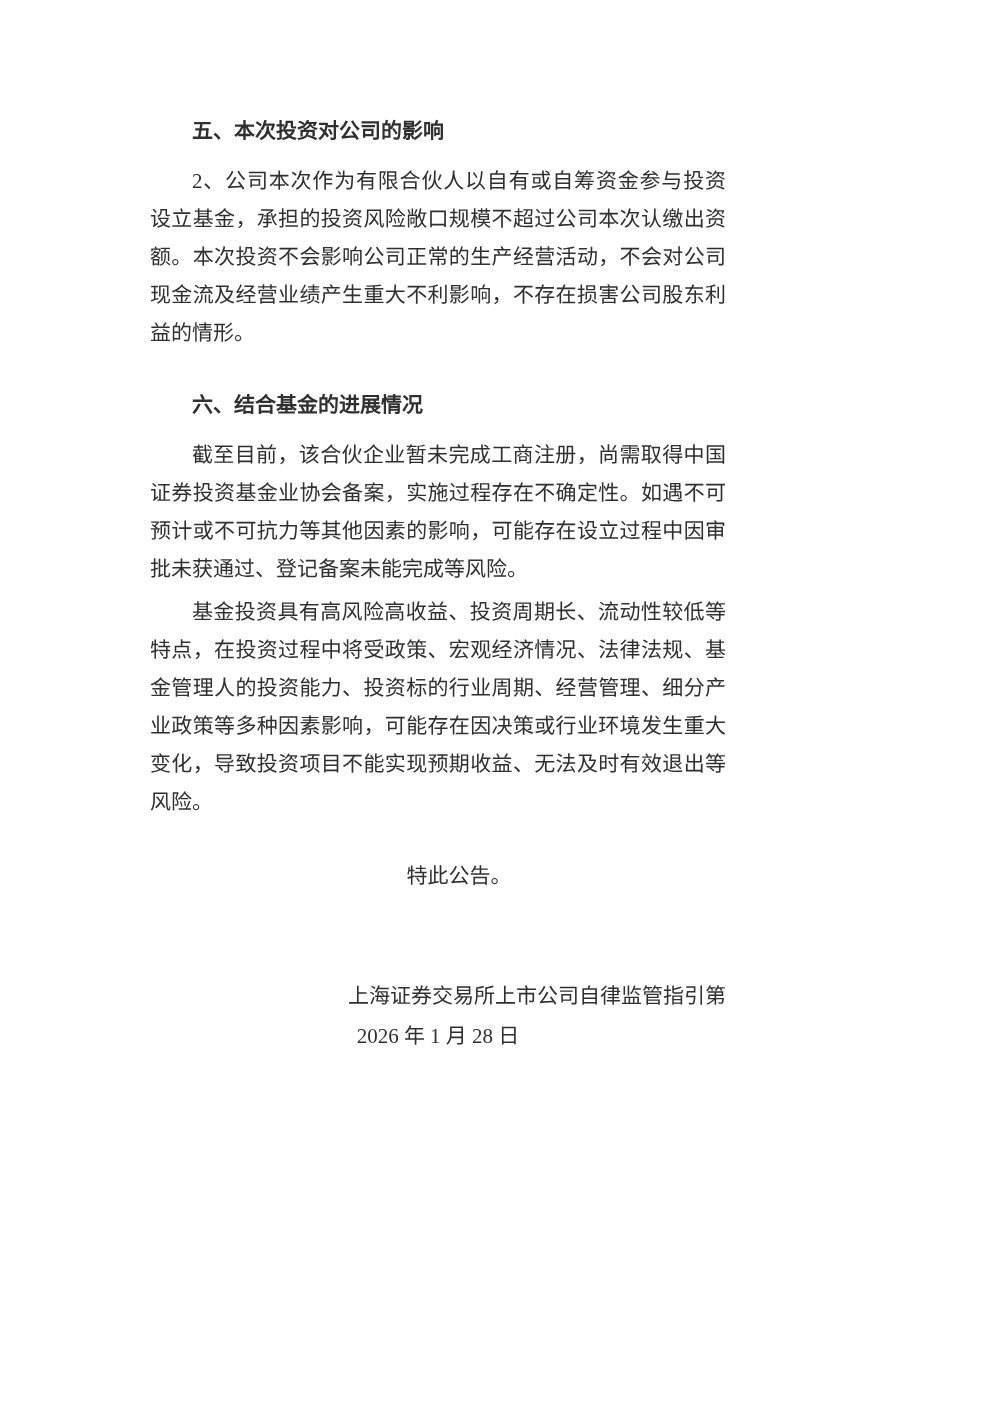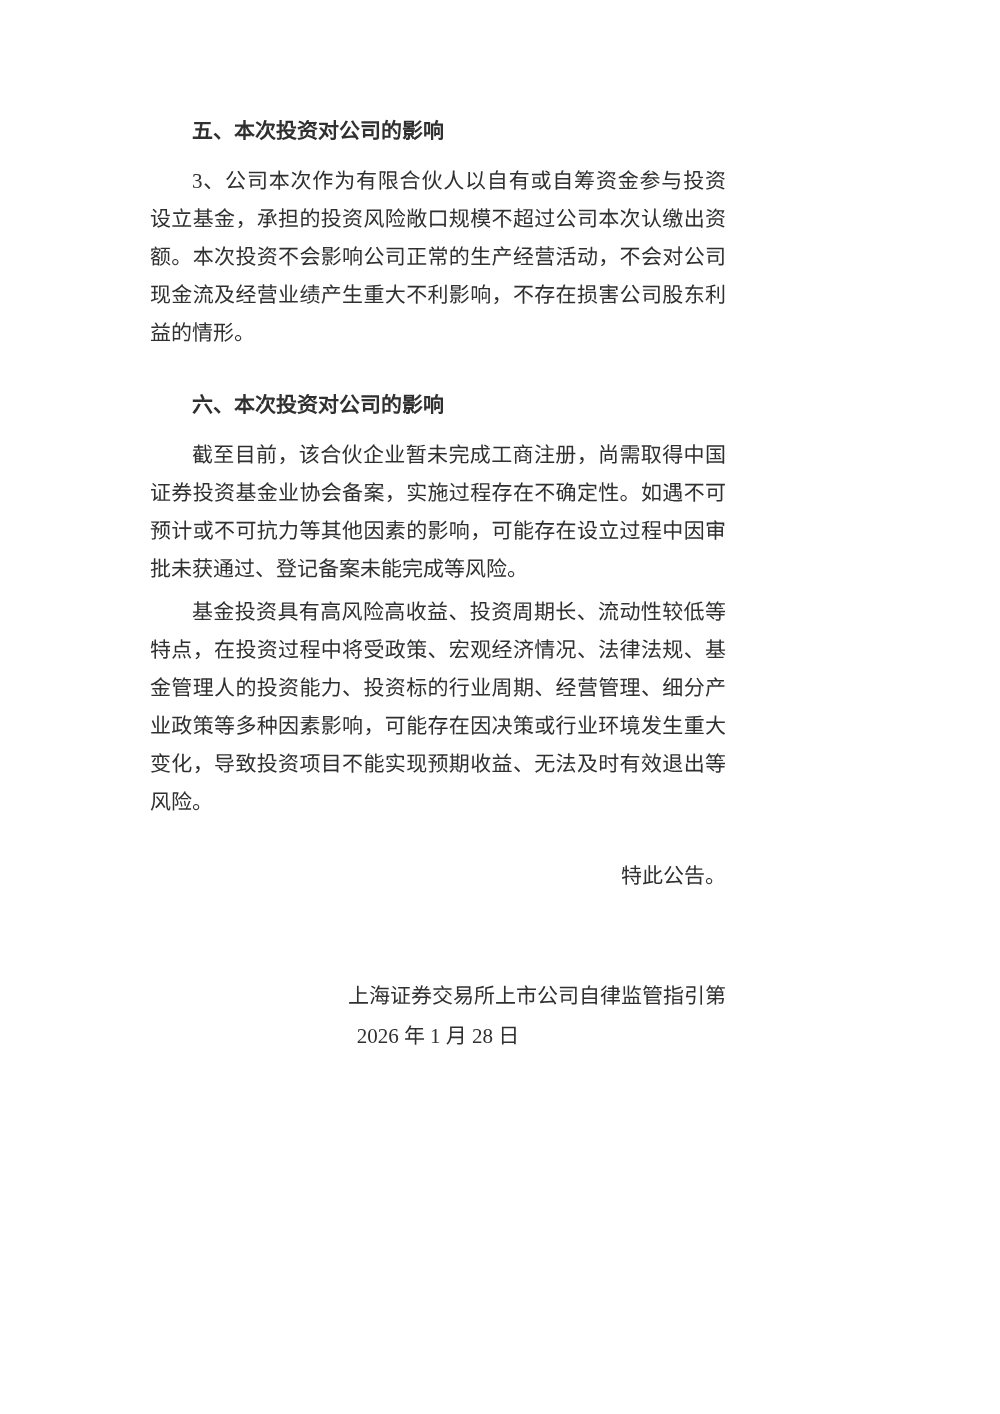--- a/index.html
+++ b/index.html
@@ -34,21 +34,21 @@
   .para {
     font-size: 21px;
     line-height: 38px;
     text-indent: 2em;
     text-align: justify;
     text-justify: inter-ideograph;
     margin: 0 0 5px 0;
   }
   .closing {
     margin-top: 36px;
-    text-align: right;
+    text-align: center;
   }
   .signature {
     font-size: 21px;
     line-height: 38px;
     text-align: right;
     text-indent: 0;
     margin: 82px 0 0 0;
   }
   .date {
     font-size: 21px;
@@ -59,23 +59,23 @@
   }
 </style>
 </head>
 <body>
 
 <div class="page">
 
   <h2 class="sec-heading">五、本次投资对公司的影响</h2>
 
 
-  <p class="para">3、公司本次作为有限合伙人以自有或自筹资金参与投资设立基金，承担的投资风险敞口规模不超过公司本次认缴出资额。本次投资不会影响公司正常的生产经营活动，不会对公司现金流及经营业绩产生重大不利影响，不存在损害公司股东利益的情形。</p>
+  <p class="para">2、公司本次作为有限合伙人以自有或自筹资金参与投资设立基金，承担的投资风险敞口规模不超过公司本次认缴出资额。本次投资不会影响公司正常的生产经营活动，不会对公司现金流及经营业绩产生重大不利影响，不存在损害公司股东利益的情形。</p>
 
-  <h2 class="sec-heading gap">六、本次投资对公司的影响</h2>
+  <h2 class="sec-heading gap">六、结合基金的进展情况</h2>
 
   <p class="para">截至目前，该合伙企业暂未完成工商注册，尚需取得中国证券投资基金业协会备案，实施过程存在不确定性。如遇不可预计或不可抗力等其他因素的影响，可能存在设立过程中因审批未获通过、登记备案未能完成等风险。</p>
 
   <p class="para">基金投资具有高风险高收益、投资周期长、流动性较低等特点，在投资过程中将受政策、宏观经济情况、法律法规、基金管理人的投资能力、投资标的行业周期、经营管理、细分产业政策等多种因素影响，可能存在因决策或行业环境发生重大变化，导致投资项目不能实现预期收益、无法及时有效退出等风险。</p>
 
 
   <p class="para closing">特此公告。</p>
 
   <p class="signature">上海证券交易所上市公司自律监管指引第</p>
 

